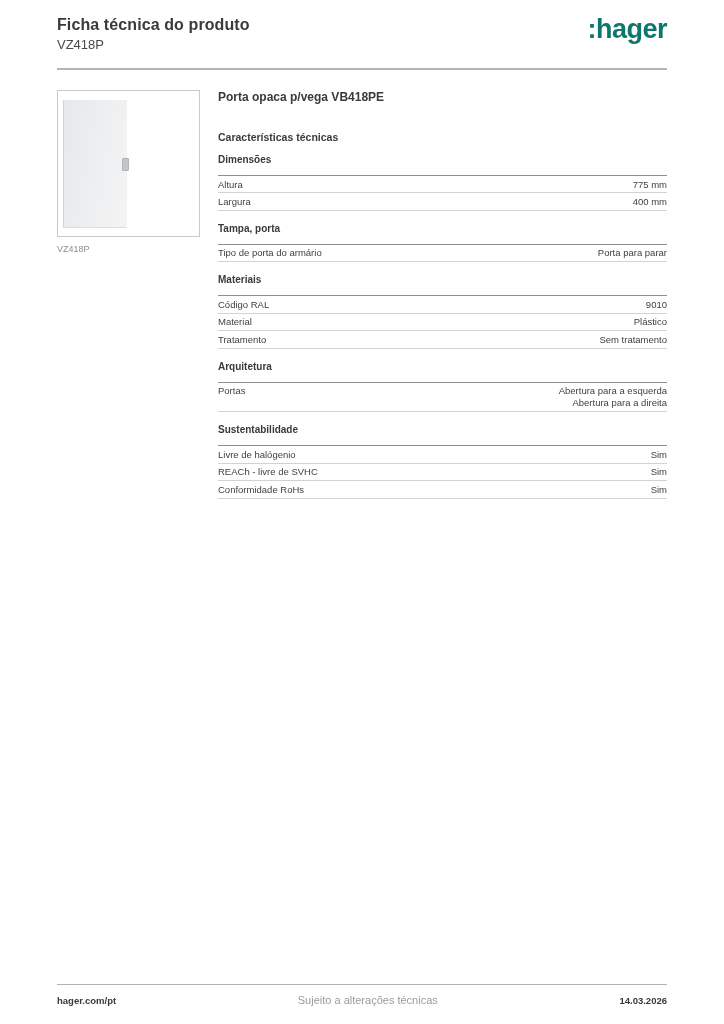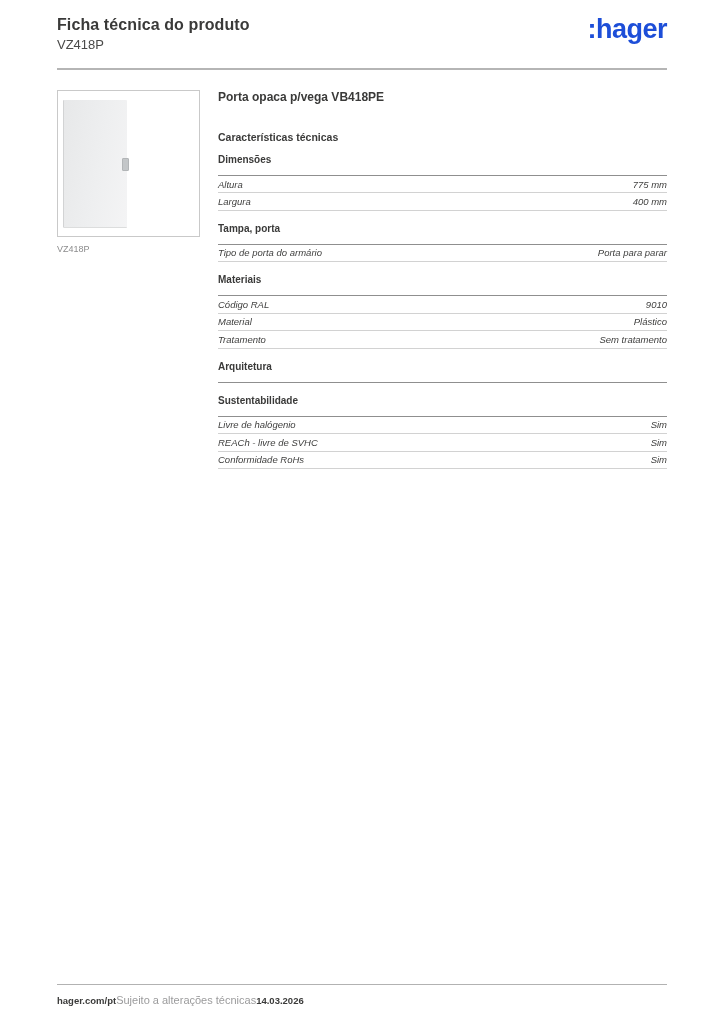--- a/index.html
+++ b/index.html
@@ -102,48 +102,48 @@
     border-bottom: 1px solid #8f8f8f;
   }
   .row {
     display: flex;
     justify-content: space-between;
     align-items: flex-start;
     padding: 2.5px 0 2px 0;
     border-bottom: 1px solid #d2d2d2;
     font-size: 9.5px;
     line-height: 1.26;
-    font-style: italic;
   }
   .row .label { color: #3f3f3e; text-align: left; }
   .row .values { color: #3f3f3e; text-align: right; }
 
   
   .footer {
     position: absolute;
     left: 57px; right: 57px;
     top: 984px;
     border-top: 1px solid #b2b2b2;
     padding-top: 9px;
     display: flex;
+    justify-content: space-between;
     align-items: baseline;
   }
   .footer-left  { font-size: 9.5px; font-weight: bold; color: #3a3a39; }
   .footer-center{ font-size: 11px;  color: #9b9b9c; }
   .footer-right { font-size: 9.5px; font-weight: bold; color: #3a3a39; }
 </style>
 </head>
 <body>
 
 <div class="page">
 
   <div class="header">
     <div class="header-title">Ficha técnica do produto</div>
     <div class="header-subtitle">VZ418P</div>
-    <div class="logo" style="color: #1d4ed8;">:hager</div>
+    <div class="logo" style="color: #0f766e;">:hager</div>
   </div>
 
   <div class="content">
 
     <div class="left-col">
       <div class="product-image-box">
         <div class="door">
           <div class="door-handle"></div>
         </div>
       </div>
@@ -209,20 +209,29 @@
     <span class="label">Tratamento</span>
     <span class="values">
                   <div>Sem tratamento</div>
                 </span>
   </div>
 </div>
   </section>
 
   <section class="spec-section">
     <h3 class="section-title">Arquitetura</h3>
+    <div class="rows">
+  <div class="row">
+    <span class="label">Portas</span>
+    <span class="values">
+                  <div>Abertura para a esquerda</div>
+                  <div>Abertura para a direita</div>
+                </span>
+  </div>
+</div>
   </section>
 
 
   <section class="spec-section">
     <h3 class="section-title">Sustentabilidade</h3>
     <div class="rows">
   <div class="row">
     <span class="label">Livre de halógenio</span>
     <span class="values">
                   <div>Sim</div>

